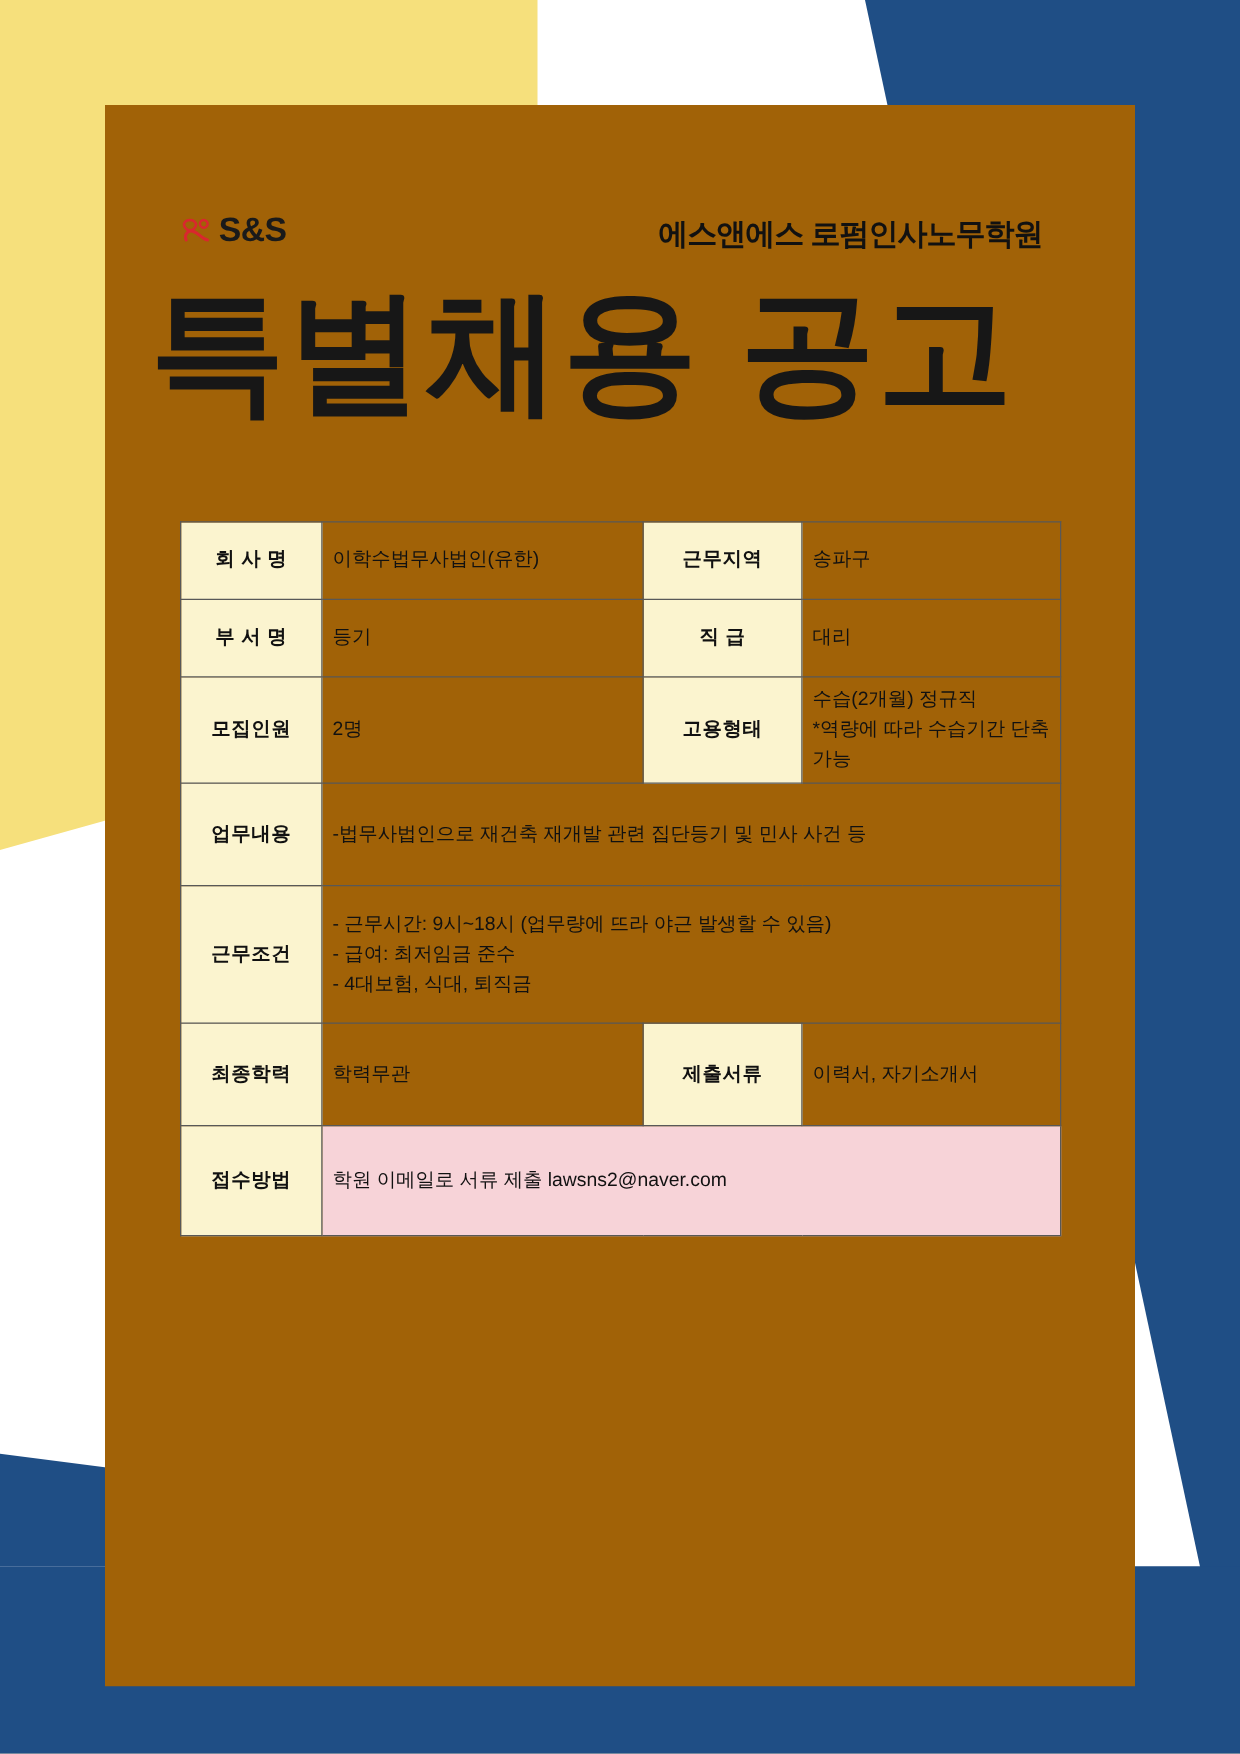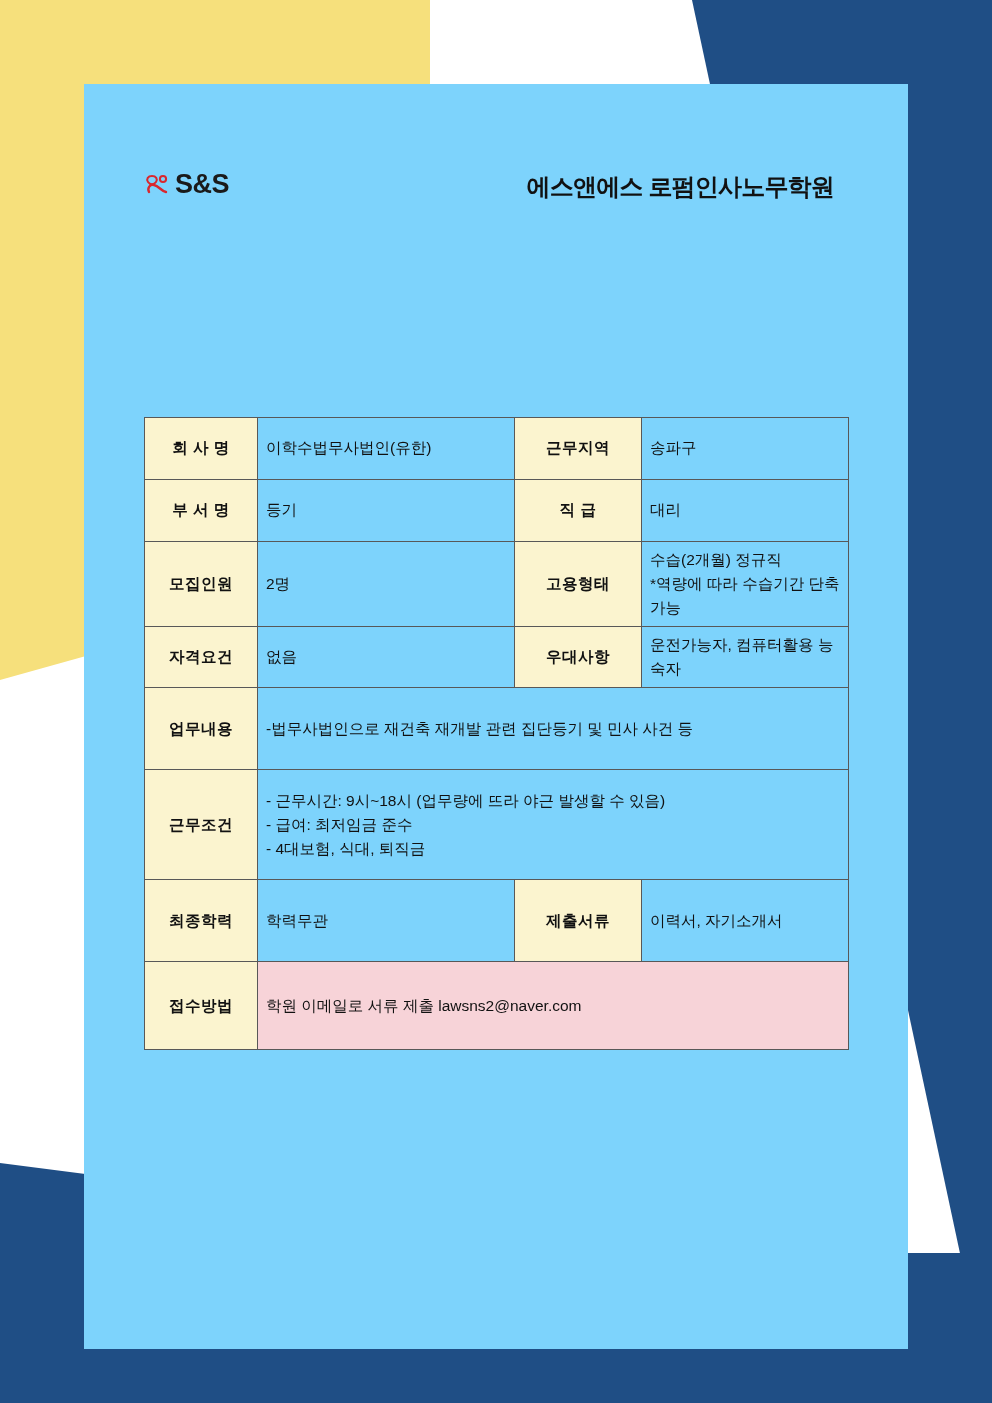--- a/index.html
+++ b/index.html
@@ -55,21 +55,21 @@
     z-index: 0;
   }
 
   
   .sheet {
     position: absolute;
     left: 84px;
     top: 84px;
     width: 824px;
     height: 1265px;
-    background: #7dd3fc;
+    background: #a16207;
     z-index: 2;
   }
 
   
   .brand-row {
     position: absolute;
     left: 60px;
     top: 85px;
     right: 58px;
     height: 40px;
@@ -186,20 +186,21 @@
           <path d="M8 4 C4 4 2 7 4 10 C6 13 10 13 12 10 C14 7 12 4 8 4 Z" fill="none" stroke="#d9272e" stroke-width="2"></path>
           <path d="M5 20 C3 16 6 12 10 13 C15 14 17 19 22 20" fill="none" stroke="#d9272e" stroke-width="2.4" stroke-linecap="round"></path>
           <circle cx="19" cy="7" r="3.1" fill="none" stroke="#d9272e" stroke-width="2"></circle>
         </svg>
       </span>
       <span class="logo-text">S&amp;S</span>
     </div>
     <div class="brand-name">에스앤에스 로펌인사노무학원</div>
   </div>
 
+  <div class="main-title">특별채용 공고</div>
 
   <div class="tbl-wrap">
     <table class="notice">
       <tbody>
         <tr class="r1">
           <td class="lbl">회 사 명</td>
           <td class="val" style="width:240px">이학수법무사법인(유한)</td>
           <td class="lbl" style="width:110px">근무지역</td>
           <td class="val">송파구</td>
         </tr>
@@ -209,26 +210,20 @@
           <td class="lbl">직 급</td>
           <td class="val">대리</td>
         </tr>
         <tr class="r3">
           <td class="lbl">모집인원</td>
           <td class="val">2명</td>
           <td class="lbl">고용형태</td>
           <td class="val nowrap-lines small-note">수습(2개월) 정규직
 *역량에 따라 수습기간 단축 가능</td>
         </tr>
-        <tr class="r4">
-          <td class="lbl">자격요건</td>
-          <td class="val">없음</td>
-          <td class="lbl">우대사항</td>
-          <td class="val">운전가능자, 컴퓨터활용 능숙자</td>
-        </tr>
         <tr class="r5">
           <td class="lbl">업무내용</td>
           <td class="val-left" colspan="3">-법무사법인으로 재건축 재개발 관련 집단등기 및 민사 사건 등</td>
         </tr>
         <tr class="r6">
           <td class="lbl">근무조건</td>
           <td class="val-left nowrap-lines" colspan="3">- 근무시간: 9시~18시 (업무량에 뜨라 야근 발생할 수 있음)
 - 급여: 최저임금 준수
 - 4대보험, 식대, 퇴직금</td>
         </tr>

